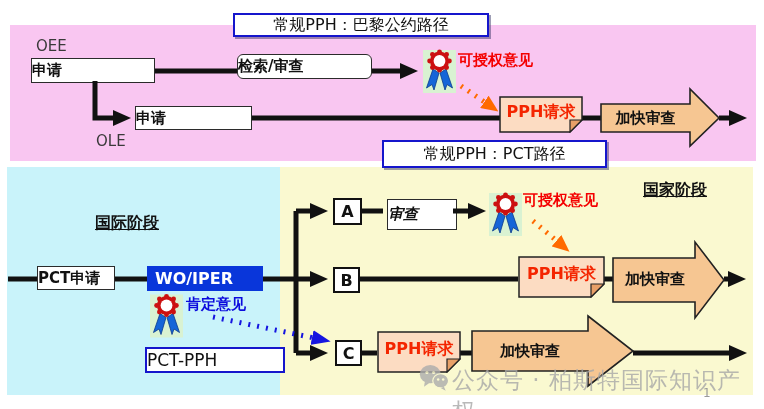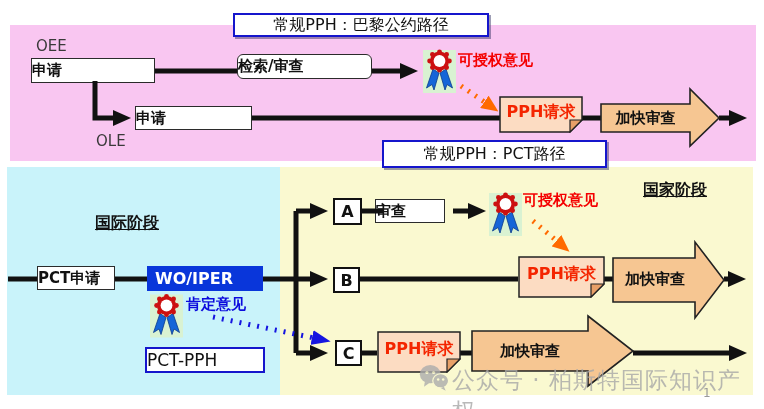--- a/index.html
+++ b/index.html
@@ -158,28 +158,28 @@
     <circle cx="26.4" cy="13" r="2.4" fill="#CC1111"></circle>
       <circle cx="23.6" cy="19.5" r="2.4" fill="#CC1111"></circle>
     <circle cx="16.5" cy="22.2" r="2.4" fill="#CC1111"></circle>
       <circle cx="9.4" cy="19.5" r="2.4" fill="#CC1111"></circle>
     <circle cx="6.6" cy="13" r="2.4" fill="#CC1111"></circle>
       <circle cx="9.4" cy="6.5" r="2.4" fill="#CC1111"></circle>
     <circle cx="16.5" cy="13" r="5.9" fill="#fff"></circle>
   </svg>
   <div class="blue-label" style="left:186px;top:295px;">肯定意见</div>
 
-  <div class="box" style="left:145px;top:347px;width:120px;height:26px;border:2px solid #1515CC;font-weight:400;font-size:17px;">
+  <div class="box" style="left:145px;top:347px;width:140px;height:26px;border:2px solid #1515CC;font-weight:400;font-size:17px;">
     <span>PCT-PPH</span>
   </div>
 
   <div class="abc" style="left:333px;top:198px;width:29px;height:27px;">
     <span>A</span>
   </div>
-  <div class="box" style="left:375px;top:199px;width:70px;height:24px;">
+  <div class="box" style="left:387px;top:199px;width:70px;height:31px;font-style:italic;">
     <span>审查</span>
   </div>
 
   <svg class="icon-abs" style="left:489px;top:191px;" width="33" height="46" viewBox="0 0 33 46">
     <rect x="0" y="2" width="33" height="43" fill="#D9F2D2"></rect>
     <path d="M10,21 L3.5,40 L9,36.5 L11,42 L16,25 Z" fill="#1565D8" stroke="#0A3A8C" stroke-width="0.8"></path>
     <path d="M23,21 L29.5,40 L24,36.5 L22,42 L17,25 Z" fill="#1565D8" stroke="#0A3A8C" stroke-width="0.8"></path>
     <circle cx="16.5" cy="13" r="9.6" fill="#CC1111"></circle>
     <circle cx="16.5" cy="3.8" r="2.4" fill="#CC1111"></circle>
       <circle cx="23.6" cy="6.5" r="2.4" fill="#CC1111"></circle>

